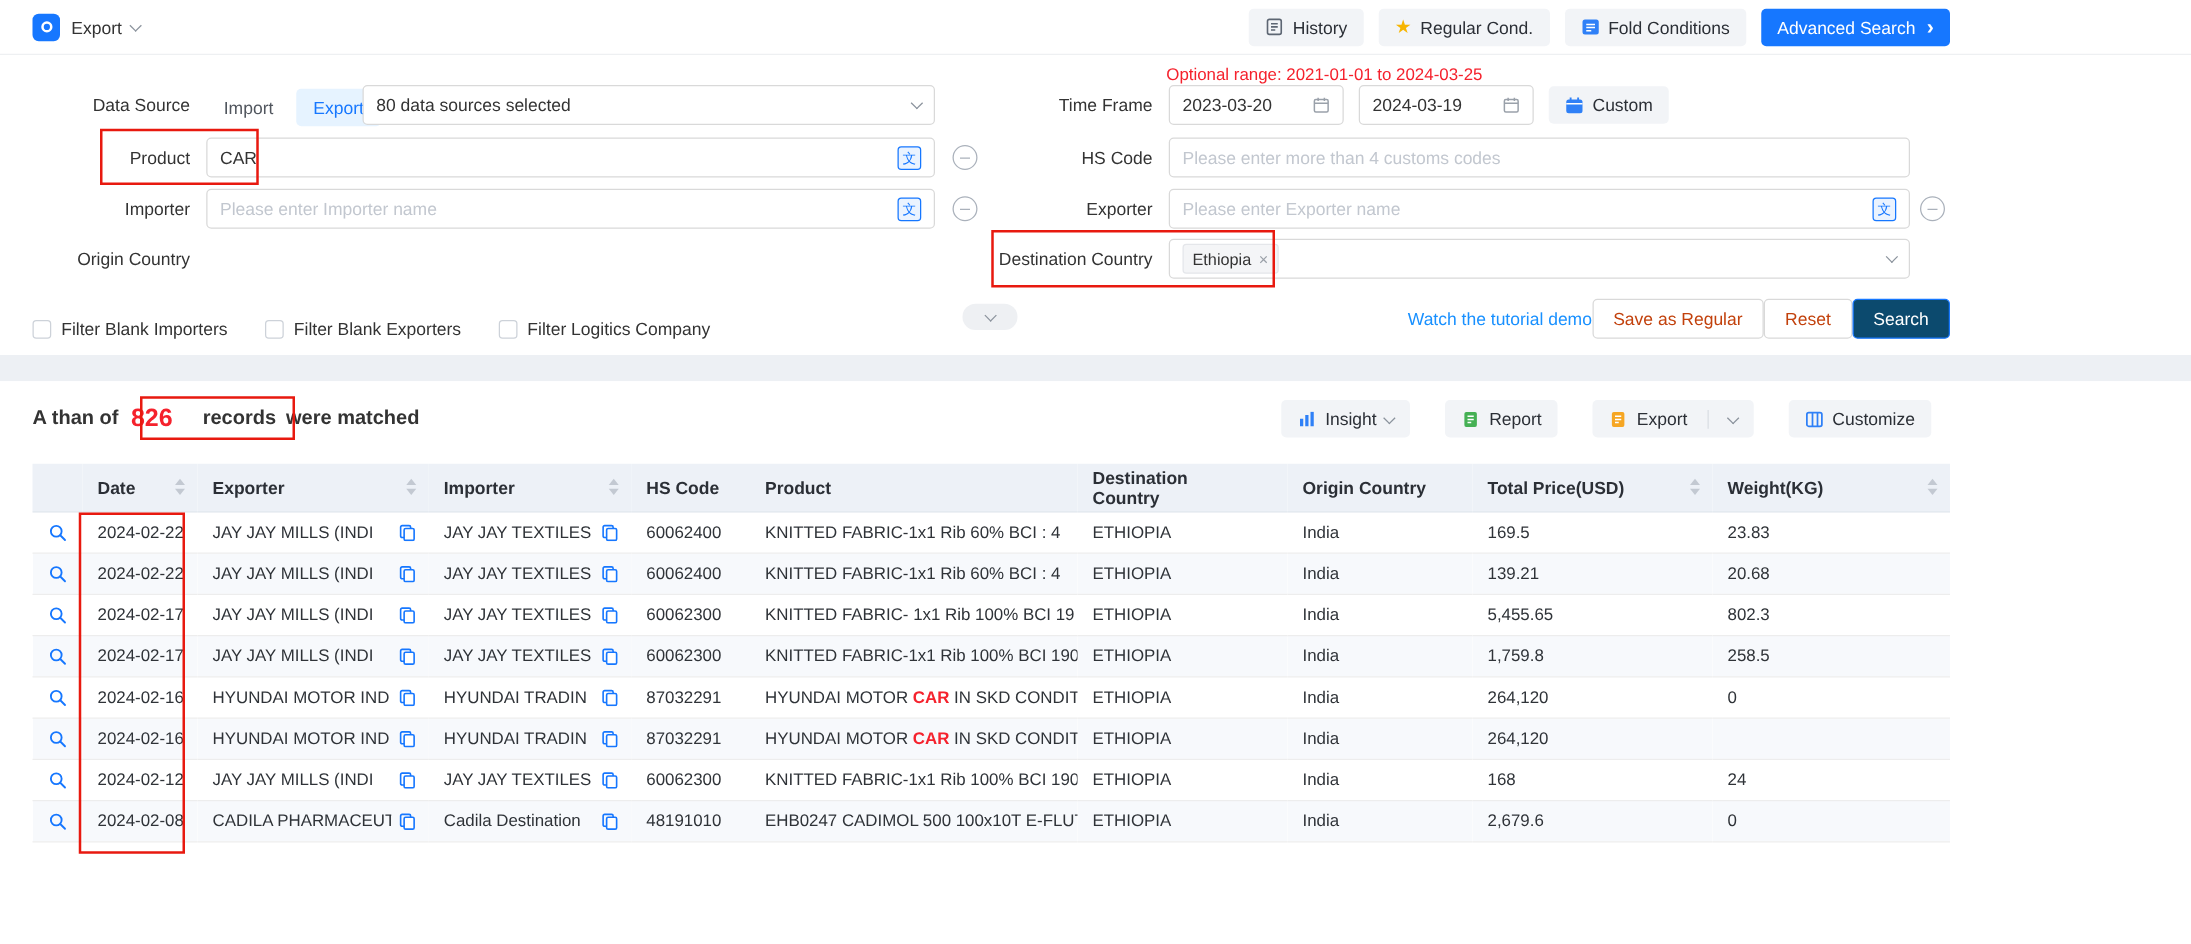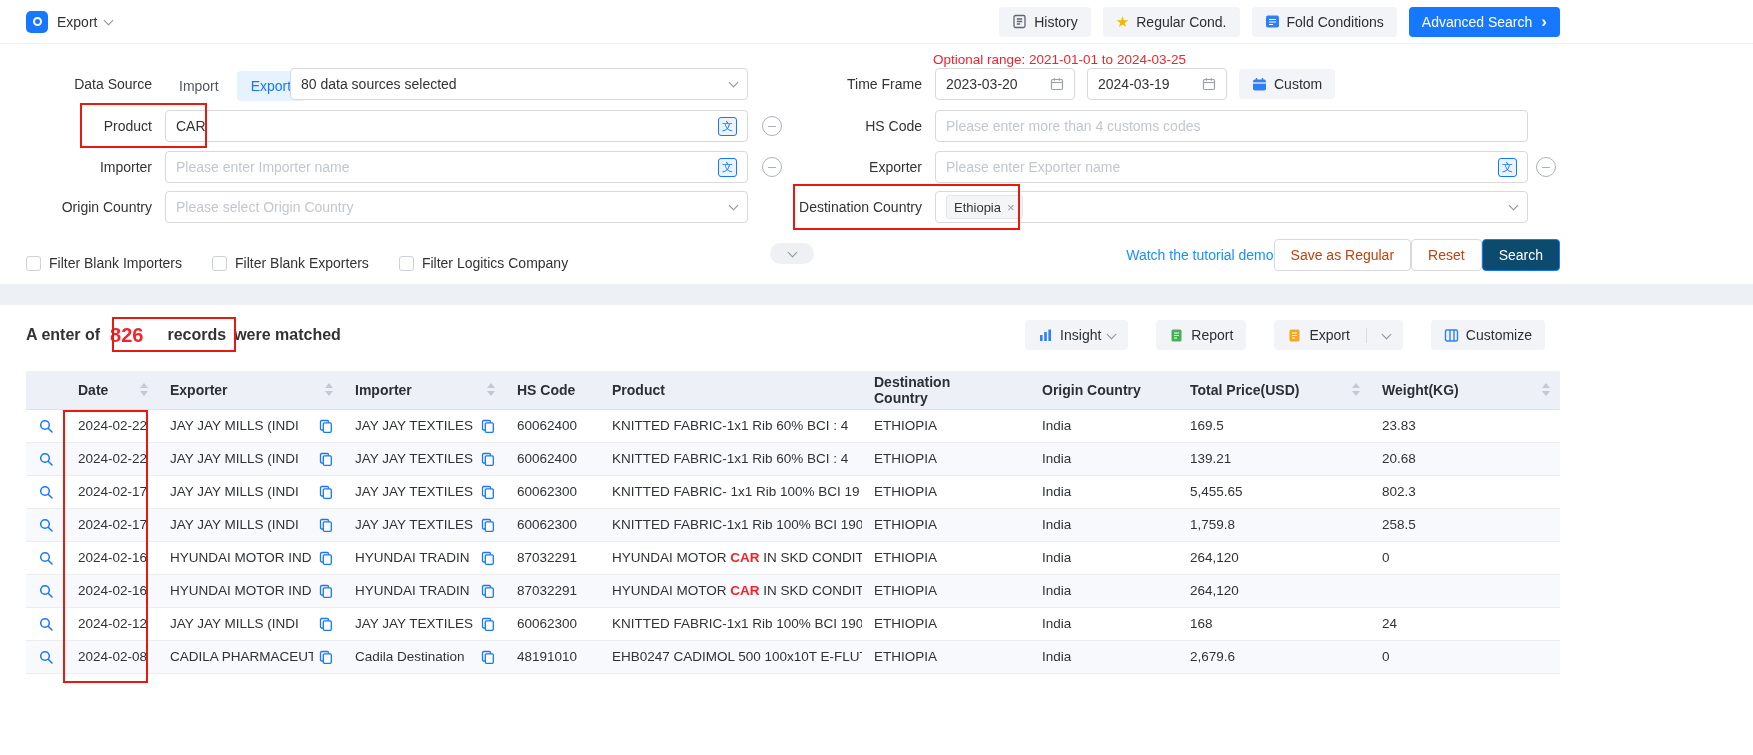--- a/index.html
+++ b/index.html
@@ -177,24 +177,20 @@
   <div class="flabel r" style="top:107px">Exporter</div>
   <div class="ctrl boxed" style="left:935px;top:107px;width:593px">
     <input class="raw" placeholder="Please enter Exporter name" style="">
     <span class="trans-icon">文</span>
   </div>
   <span class="circ-icon" style="left:1536px;top:113px">
       <i></i>
     </span>
 
   <div class="flabel l" style="top:147px">Origin Country</div>
-  <div class="ctrl boxed sel" style="left:165px;top:147px;width:583px">
-    <span class="ph">Please select Origin Country</span>
-    <i class="chev"></i>
-  </div>
   <div class="flabel r" style="top:147px">Destination Country</div>
   <div class="ctrl boxed sel" style="left:935px;top:147px;width:593px">
     <span class="tag">
       <span>Ethiopia</span>
       <span class="x">×</span>
     </span>
     <i class="chev"></i>
   </div>
 
   <div class="cb-row">
@@ -222,21 +218,21 @@
     <span class="btn">Save as Regular</span>
     <span class="btn">Reset</span>
     <span class="btn primary">Search</span>
   </div>
 </div>
 
 <div class="band"></div>
 
 <div class="results">
   <div class="sum-row">
-    <b>A enter of</b>
+    <b>A than of</b>
     <span class="cnt">826</span>
     <span class="recs">records</span>
     <b>were matched</b>
     <div class="res-btns">
       <div class="pill">
         <svg width="15" height="15" viewBox="0 0 15 15">
             <rect x="2" y="7" width="2.6" height="6" fill="#2f80f7"></rect>
             <rect x="6.2" y="4" width="2.6" height="9" fill="#2f80f7"></rect>
             <rect x="10.4" y="1.5" width="2.6" height="11.5" fill="#2f80f7"></rect>
           </svg>

